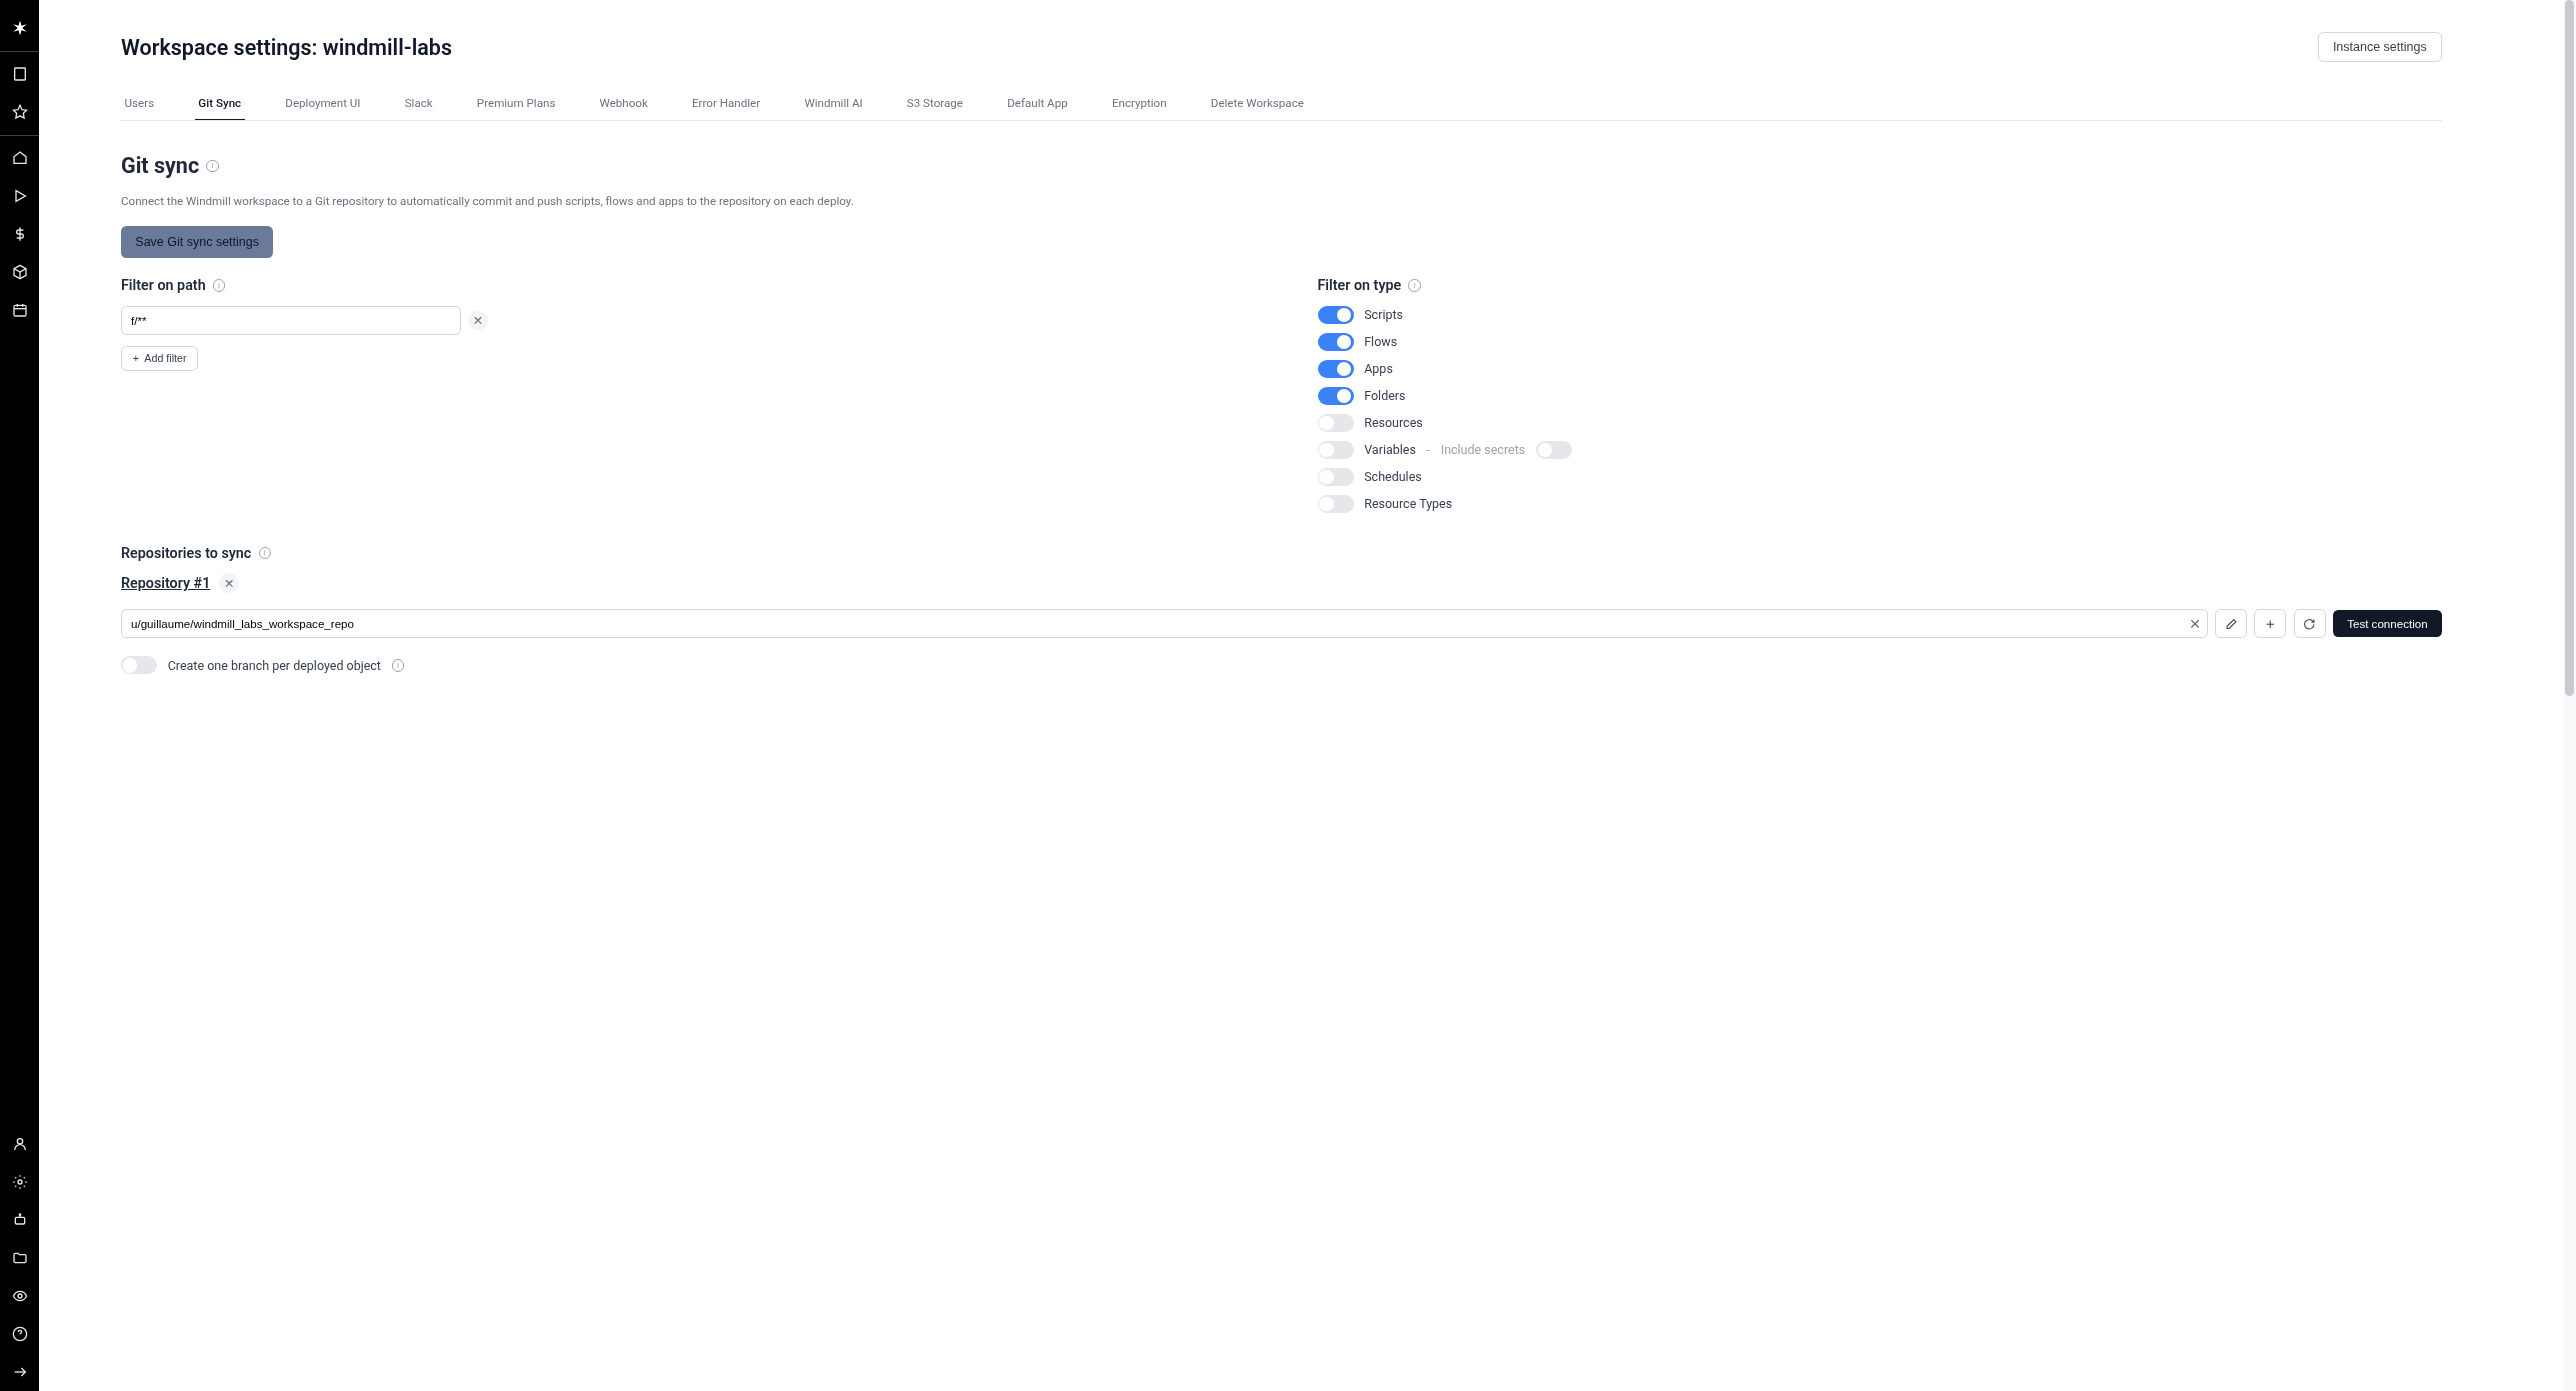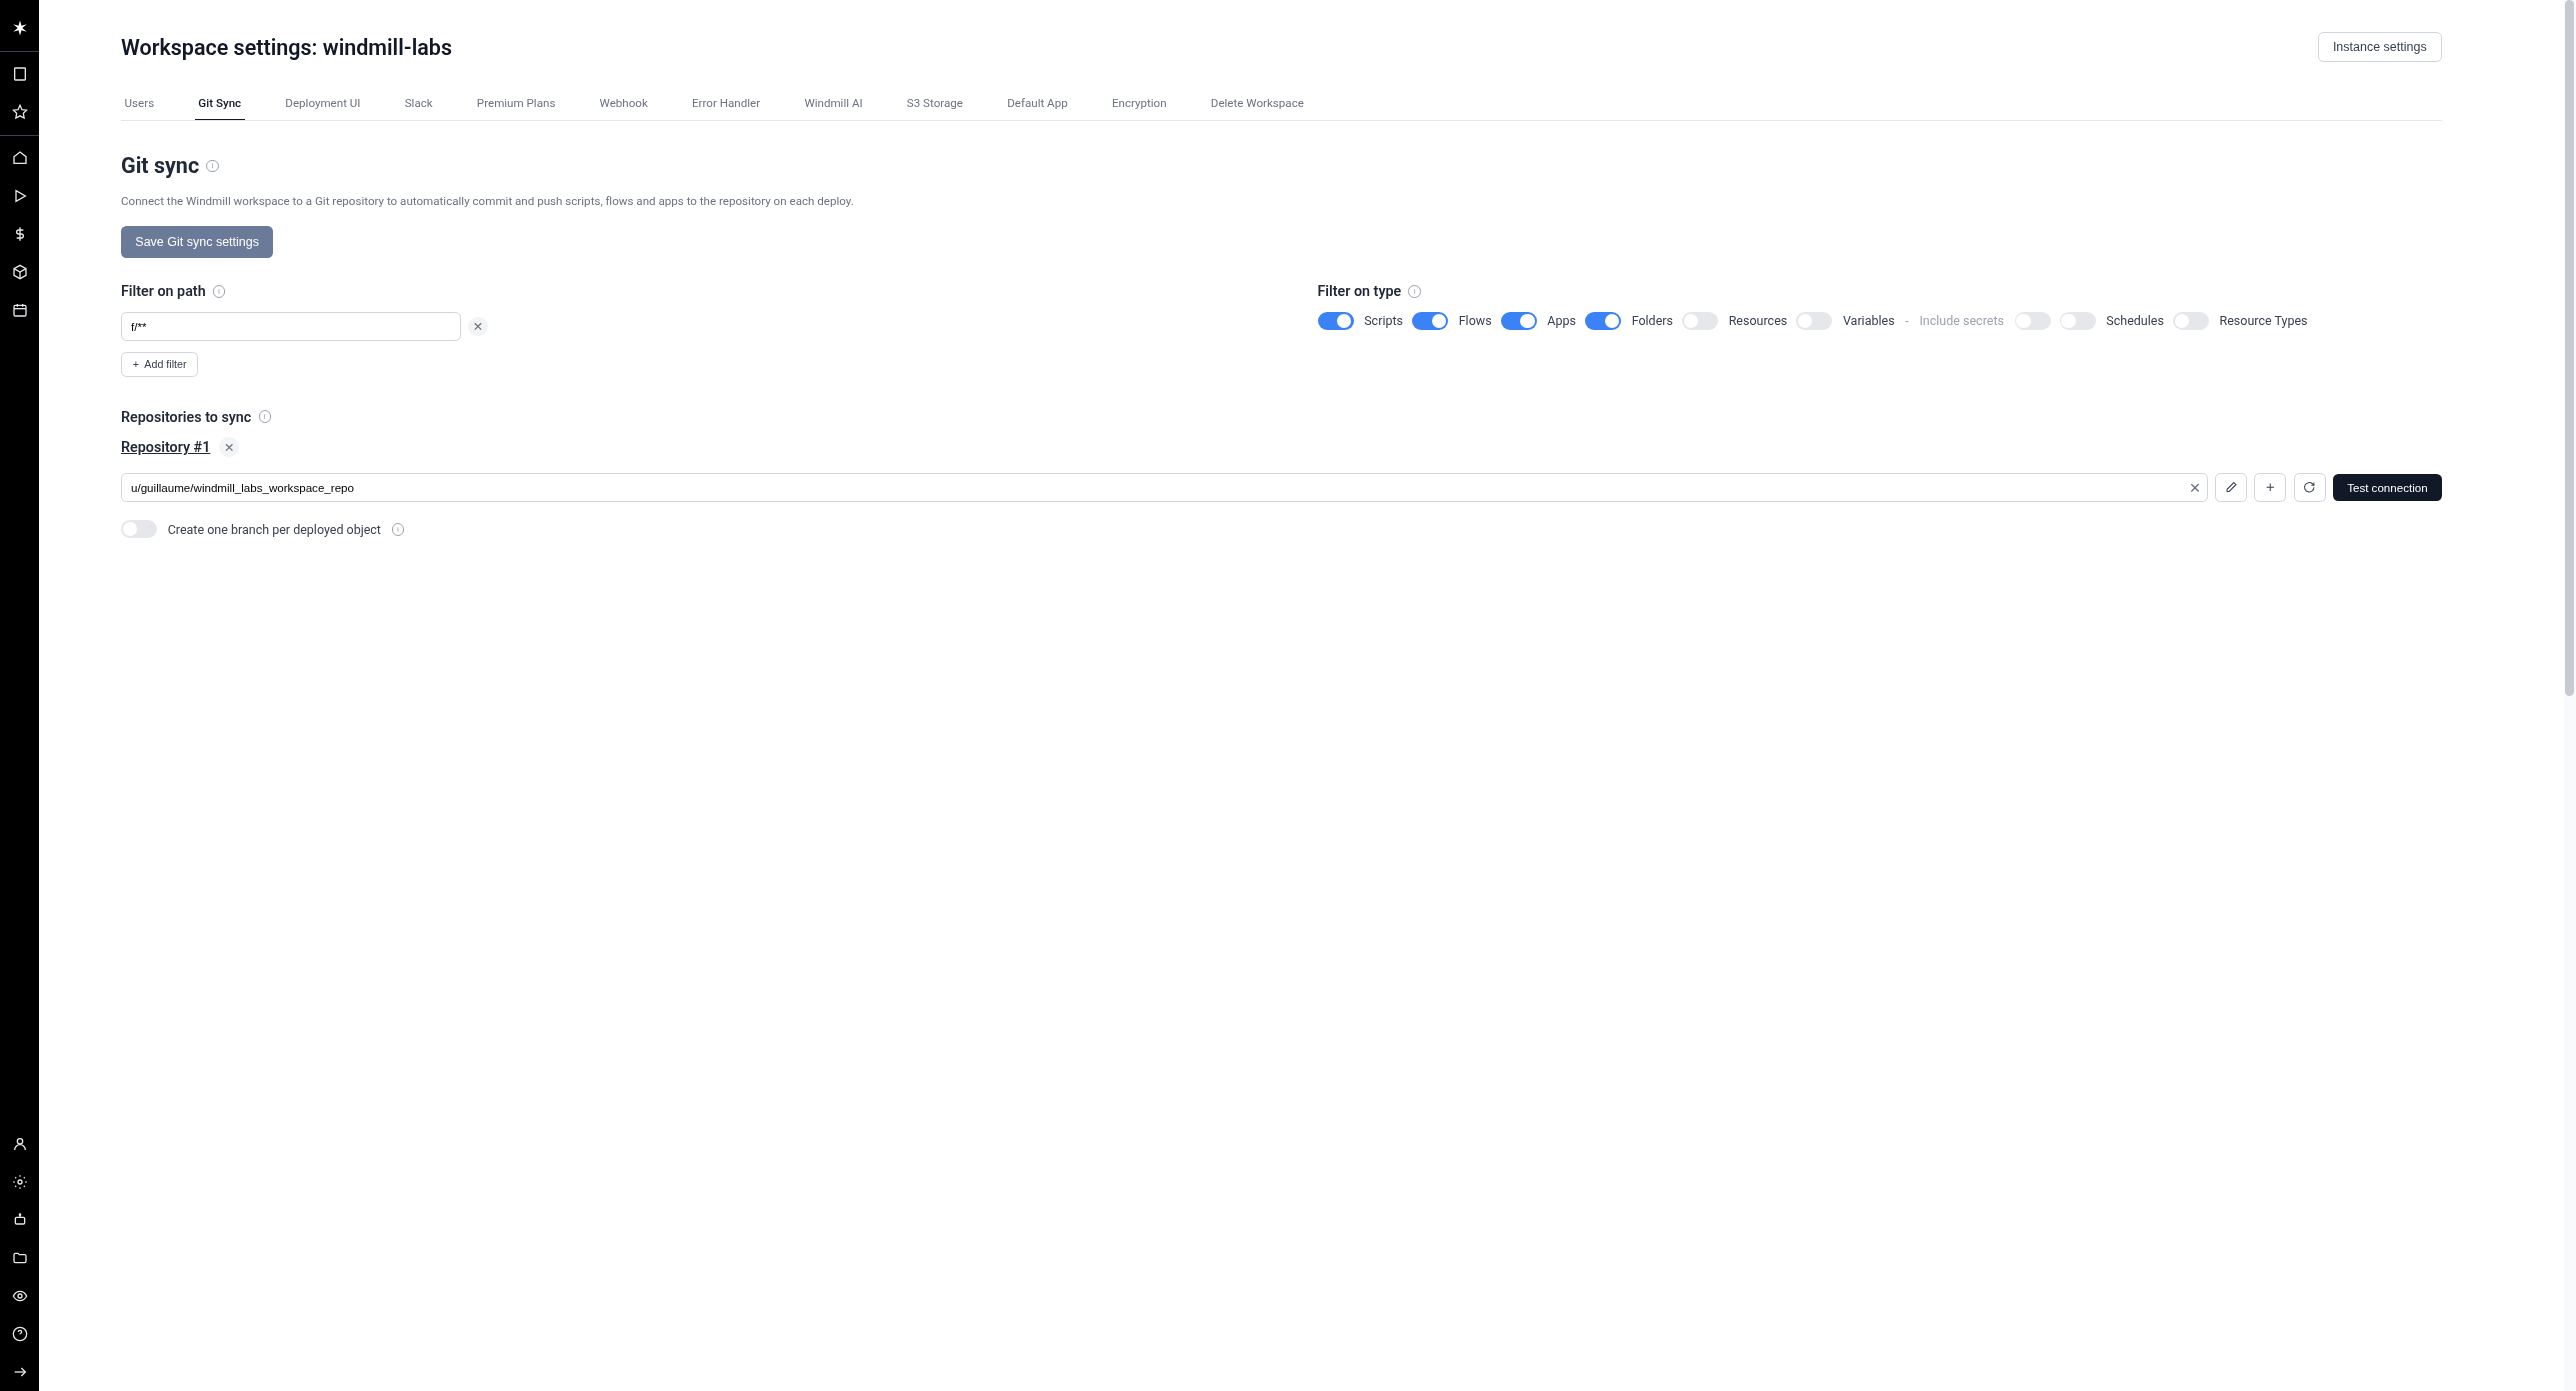--- a/index.html
+++ b/index.html
@@ -128,28 +128,28 @@
       font-size: 8px;
       color: #9ca3af;
     }
     .description {
       font-size: 11.6px;
       color: #6b7280;
       margin-bottom: 18px;
     }
     .btn-primary {
       background: #6b7a99;
-      color: #ffffff;
+      color: #0f172a;
       border: none;
       padding: 9px 14.3px;
       border-radius: 5.4px;
       font-size: 12.5px;
       font-weight: 500;
       cursor: pointer;
-      margin-bottom: 25px;
+      margin-bottom: 19px;
     }
     .filter-row {
       display: flex;
       gap: 72px;
       margin-bottom: 32px;
     }
     .filter-col {
       flex: 1;
     }
     .subsection-row {
@@ -196,20 +196,21 @@
       border-radius: 5.4px;
       font-size: 10.7px;
       cursor: pointer;
       display: inline-flex;
       align-items: center;
       gap: 5.4px;
       color: #374151;
     }
     .toggle-list {
       display: flex;
+      flex-direction: column;
       gap: 9px;
     }
     .toggle-row {
       display: flex;
       align-items: center;
       gap: 10.7px;
     }
     .toggle {
       width: 36px;
       height: 18px;

